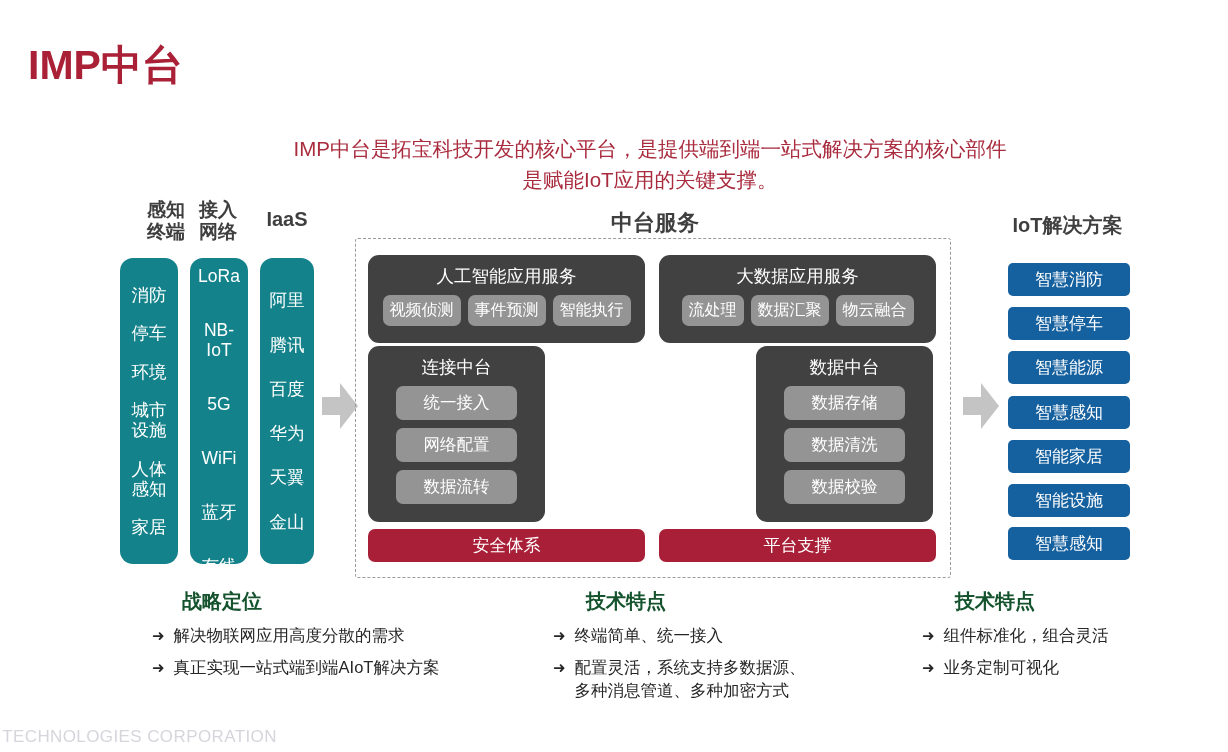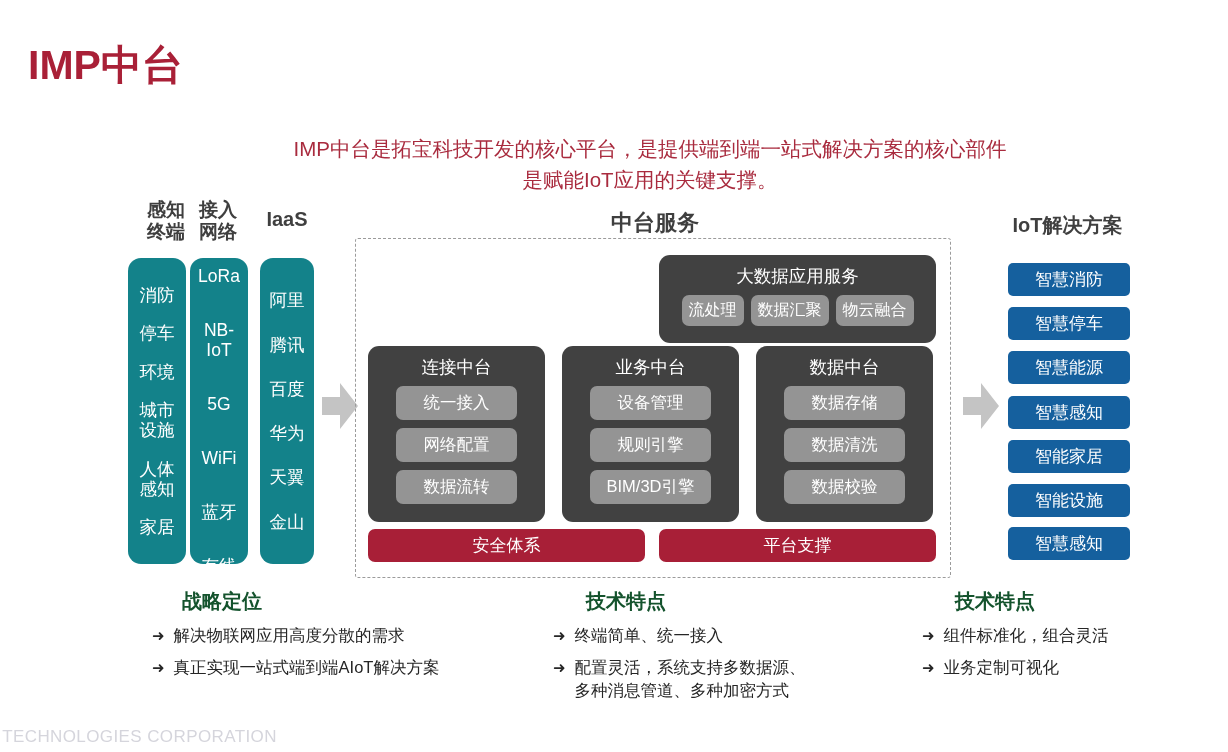--- a/index.html
+++ b/index.html
@@ -36,21 +36,21 @@
   #ch-iaas  { left: 256px; top: 208px; width: 62px; font-size: 20px; }
 
   
   .tealcol {
     position: absolute; background: #13828A; border-radius: 13px;
     color: #ffffff; display: flex; flex-direction: column;
     align-items: center; justify-content: space-evenly;
     font-size: 17.5px; line-height: 20px; text-align: center;
     padding: 8px 0;
   }
-  #tc-0 { left: 120px; top: 258px; width: 58px; height: 306px; margin-left: 8px; }
+  #tc-0 { left: 120px; top: 258px; width: 58px; height: 306px; }
   #tc-1 { left: 190px; top: 258px; width: 58px; height: 306px; gap: 34px; }
   #tc-2 { left: 260px; top: 258px; width: 54px; height: 306px; }
   .tealcol .item { white-space: pre-line; }
 
   
   .arrow { position: absolute; }
 
   
   .center-title {
     position: absolute; left: 355px; top: 208px; width: 600px;
@@ -193,47 +193,47 @@
   </svg>
 
   <svg class="arrow" style="left:963px; top:381px;" width="36" height="50" viewBox="0 0 36 50">
     <polygon points="0,16 18,16 18,2 36,25 18,48 18,34 0,34" fill="#C4C4C4"></polygon>
   </svg>
 
   <div class="center-title">中台服务</div>
 
   <div class="dashed-box"></div>
 
+  <div class="dcard" id="dc-ai">
+    <div class="dcard-title">人工智能应用服务</div>
+    <div class="chiprow">
+      <span class="chip">视频侦测</span>
+      <span class="chip">事件预测</span>
+      <span class="chip">智能执行</span>
+    </div>
+  </div>
 
   <div class="dcard" id="dc-bd">
     <div class="dcard-title">大数据应用服务</div>
     <div class="chiprow">
       <span class="chip">流处理</span>
       <span class="chip">数据汇聚</span>
       <span class="chip">物云融合</span>
     </div>
   </div>
 
   <div class="dcard" id="dc-con">
     <div class="dcard-title">连接中台</div>
     <div class="chipcol">
       <span class="chip-wide">统一接入</span>
       <span class="chip-wide">网络配置</span>
       <span class="chip-wide">数据流转</span>
     </div>
   </div>
 
-  <div class="dcard" id="dc-biz">
-    <div class="dcard-title">业务中台</div>
-    <div class="chipcol">
-      <span class="chip-wide">设备管理</span>
-      <span class="chip-wide">规则引擎</span>
-      <span class="chip-wide">BIM/3D引擎</span>
-    </div>
-  </div>
 
   <div class="dcard" id="dc-dat">
     <div class="dcard-title">数据中台</div>
     <div class="chipcol">
       <span class="chip-wide">数据存储</span>
       <span class="chip-wide">数据清洗</span>
       <span class="chip-wide">数据校验</span>
     </div>
   </div>
 

